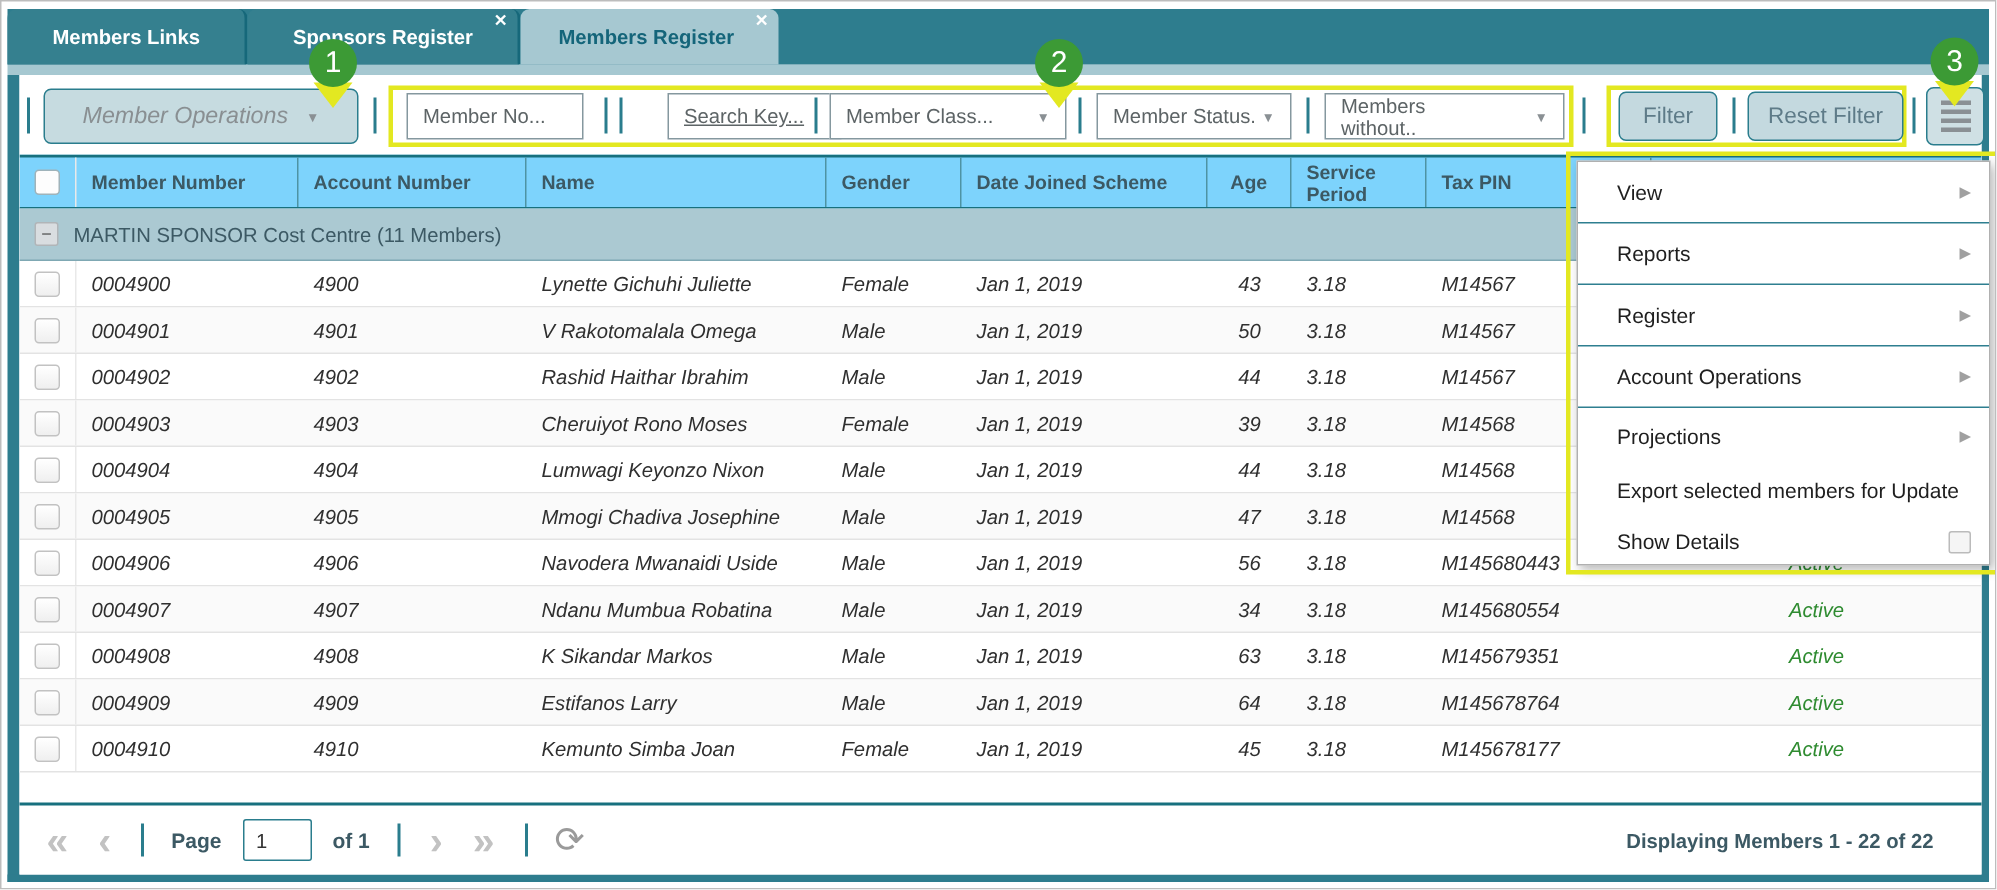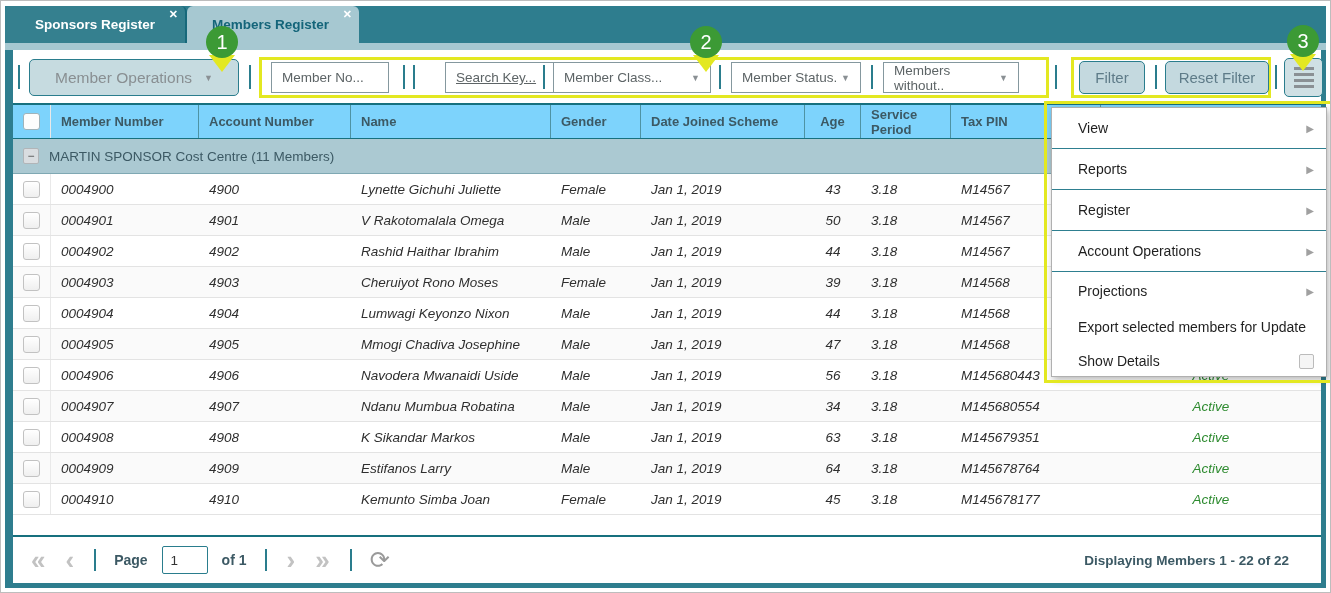--- a/index.html
+++ b/index.html
@@ -24,21 +24,21 @@
   .frame-left  { position:absolute; left:4px;  top:49px; bottom:4px; width:8px;  background:#2e7d8e; }
   .frame-right { position:absolute; right:4px; top:49px; bottom:4px; width:5px;  background:#2e7d8e; }
   .frame-bottom{ position:absolute; left:4px; right:4px; bottom:4px; height:5px; background:#2e7d8e; }
 
   
   .toolbar { position:absolute; left:12px; right:9px; top:49px; height:53px; background:#fff; }
   .tdiv { position:absolute; top:15px; width:2px; height:24px; background:#2a7d8d; }
   .btn-memops { position:absolute; left:16px; top:9px; width:210px; height:37px;
                 background:#c6dbe0; border:1px solid #2a7d8d; border-radius:5px;
                 color:#898f92; font-size:15.5px; display:flex; align-items:center;
-                justify-content:center; gap:12px; cursor:pointer; }
+                justify-content:center; gap:12px; cursor:pointer;font-style:italic; }
   .caret { font-size:9px; color:#8a9094; }
   .hlbox { position:absolute; top:7px; height:41px; border:3px solid #e3e821;
            pointer-events:none; z-index:6; }
   .hlbox.a { left:246px; width:790px; }
   .hlbox.b { left:1058px; width:200px; }
   .tfield { position:absolute; top:12px; height:31px; background:#fff;
             border:1px solid #85989f; color:#5d6466; font-size:13.5px; }
   input.tfield { padding:0 10px; font-family:"Liberation Sans", sans-serif; }
   input.tfield::placeholder { color:#5d6466; opacity:1; }
   .combo { display:flex; align-items:center; justify-content:space-between;
@@ -126,20 +126,23 @@
              background:#f5f5f5; cursor:pointer; }
   .m-export { padding-left:26px; padding-right:4px; }
 </style>
 </head>
 <body>
 
 <div class="app">
 
   <div class="tabbar">
     <div class="tab">
+      <span>Members Links</span>
+    </div>
+    <div class="tab">
       <span>Sponsors Register</span>
       <span class="tab-close">✕</span>
     </div>
     <div class="tab selected">
       <span>Members Register</span>
       <span class="tab-close">✕</span>
     </div>
   </div>
   <div class="tabstrip"></div>
 
@@ -165,21 +168,21 @@
     <div class="tfield combo" style="left:540px; width:158px;">
       <span>Member Class...</span>
       <span class="caret">▼</span>
     </div>
     <div class="tdiv" style="left:706px;"></div>
     <div class="tfield combo" style="left:718px; width:130px;">
       <span>Member Status.</span>
       <span class="caret">▼</span>
     </div>
     <div class="tdiv" style="left:858px;"></div>
-    <div class="tfield combo" style="left:870px; width:136px;gap:47px;">
+    <div class="tfield combo" style="left:870px; width:160px;gap:47px;">
       <span>Members without..</span>
       <span class="caret">▼</span>
     </div>
 
     <div class="tdiv" style="left:1042px;"></div>
     <div class="hlbox b"></div>
     <div class="btn-filter" style="left:1066px; width:66px;">
       <span>Filter</span>
     </div>
     <div class="tdiv" style="left:1142px;"></div>

